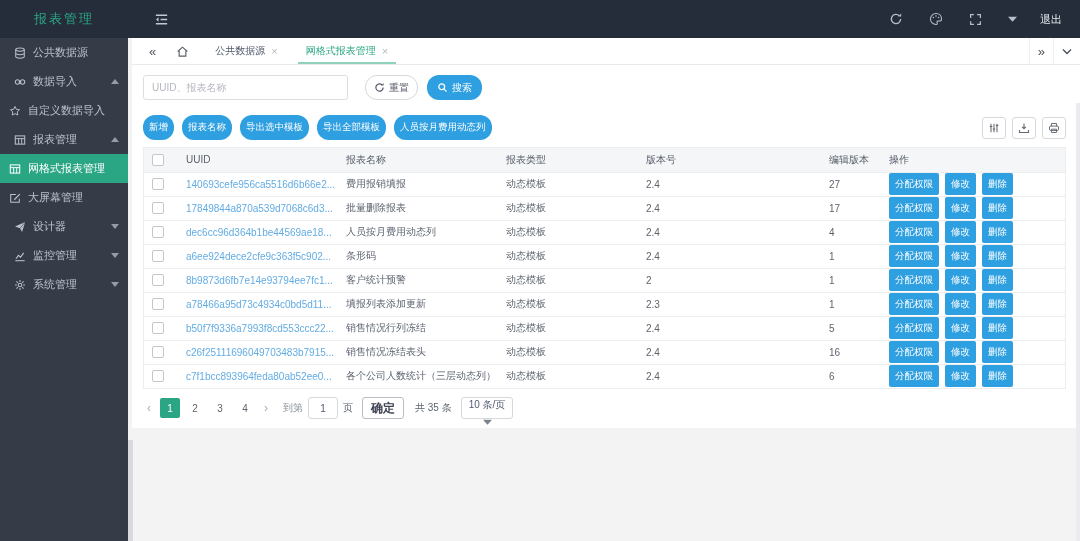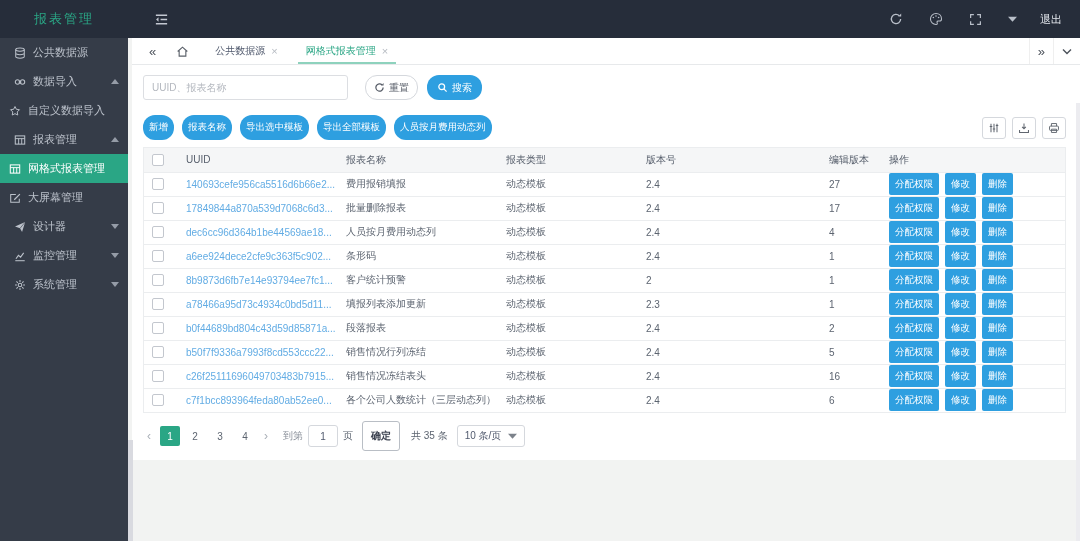--- a/index.html
+++ b/index.html
@@ -77,25 +77,25 @@
 
   
   .pagination { display:flex; align-items:center; margin-top:8px; gap:5px; color:#5c6470; }
   .page-arrow { color:#a9afb7; padding:0 4px; font-size:12px; cursor:pointer; }
   .page-num { min-width:20px; height:20px; display:flex; align-items:center; justify-content:center;
               border-radius:2px; cursor:pointer; padding:0 4px; }
   .page-num.active { background:var(--teal,#2aa685); color:#fff; }
   .jump-label { color:#8a909a; margin-left:6px; }
   .jump-input { width:30px; height:22px; border:1px solid #d5d8dd; border-radius:3px; text-align:center;
                 font-size:10px; color:#515a6e; font-family:inherit; outline:none; }
-  .confirm-btn { height:30px; border:1px solid #b9bec5; border-radius:3px; background:#fff; padding:0 8px;
-                 font-weight:bold; color:#3c4250; cursor:pointer; font-family:inherit; font-size:10px; margin-left:4px; }
+  .confirm-btn { height:22px; border:1px solid #b9bec5; border-radius:3px; background:#fff; padding:0 8px;
+                 font-weight:bold; color:#3c4250; cursor:pointer; font-family:inherit; font-size:12px; margin-left:4px; }
   .total { margin-left:6px; }
   .page-size { height:22px; border:1px solid #d5d8dd; border-radius:3px; display:flex; align-items:center;
-               gap:7px; padding:0 7px; color:#515a6e; cursor:pointer; margin-left:4px; }
+               gap:7px; padding:0 7px; color:#515a6e; cursor:pointer; margin-left:4px;flex-direction:column; }
   .page-size .caret { display:flex; color:#7c828b; }
   svg { display:block; }
 </style>
 </head>
 <body>
 
 <div class="app" id="app" style="--teal: #2aa685; --blue: #2e9fe0; --topbar-bg: #262d3a; --sidebar-bg: #353c48; --link-blue: #62ace4;">
 
   <header class="topbar">
     <div class="logo">报表管理</div>
@@ -411,29 +411,20 @@
                 <td><span class="checkbox"></span></td>
                 <td><a class="uuid">a78466a95d73c4934c0bd5d11...</a></td>
                 <td>填报列表添加更新</td>
                 <td>动态模板</td>
                 <td>2.3</td>
                 <td>1</td>
                 <td><button class="mini-btn">分配权限</button><button class="mini-btn">修改</button><button class="mini-btn">删除</button></td>
               </tr>
               <tr>
                 <td><span class="checkbox"></span></td>
-                <td><a class="uuid">b0f44689bd804c43d59d85871a...</a></td>
-                <td>段落报表</td>
-                <td>动态模板</td>
-                <td>2.4</td>
-                <td>2</td>
-                <td><button class="mini-btn">分配权限</button><button class="mini-btn">修改</button><button class="mini-btn">删除</button></td>
-              </tr>
-              <tr>
-                <td><span class="checkbox"></span></td>
                 <td><a class="uuid">b50f7f9336a7993f8cd553ccc22...</a></td>
                 <td>销售情况行列冻结</td>
                 <td>动态模板</td>
                 <td>2.4</td>
                 <td>5</td>
                 <td><button class="mini-btn">分配权限</button><button class="mini-btn">修改</button><button class="mini-btn">删除</button></td>
               </tr>
               <tr>
                 <td><span class="checkbox"></span></td>
                 <td><a class="uuid">c26f25111696049703483b7915...</a></td>

